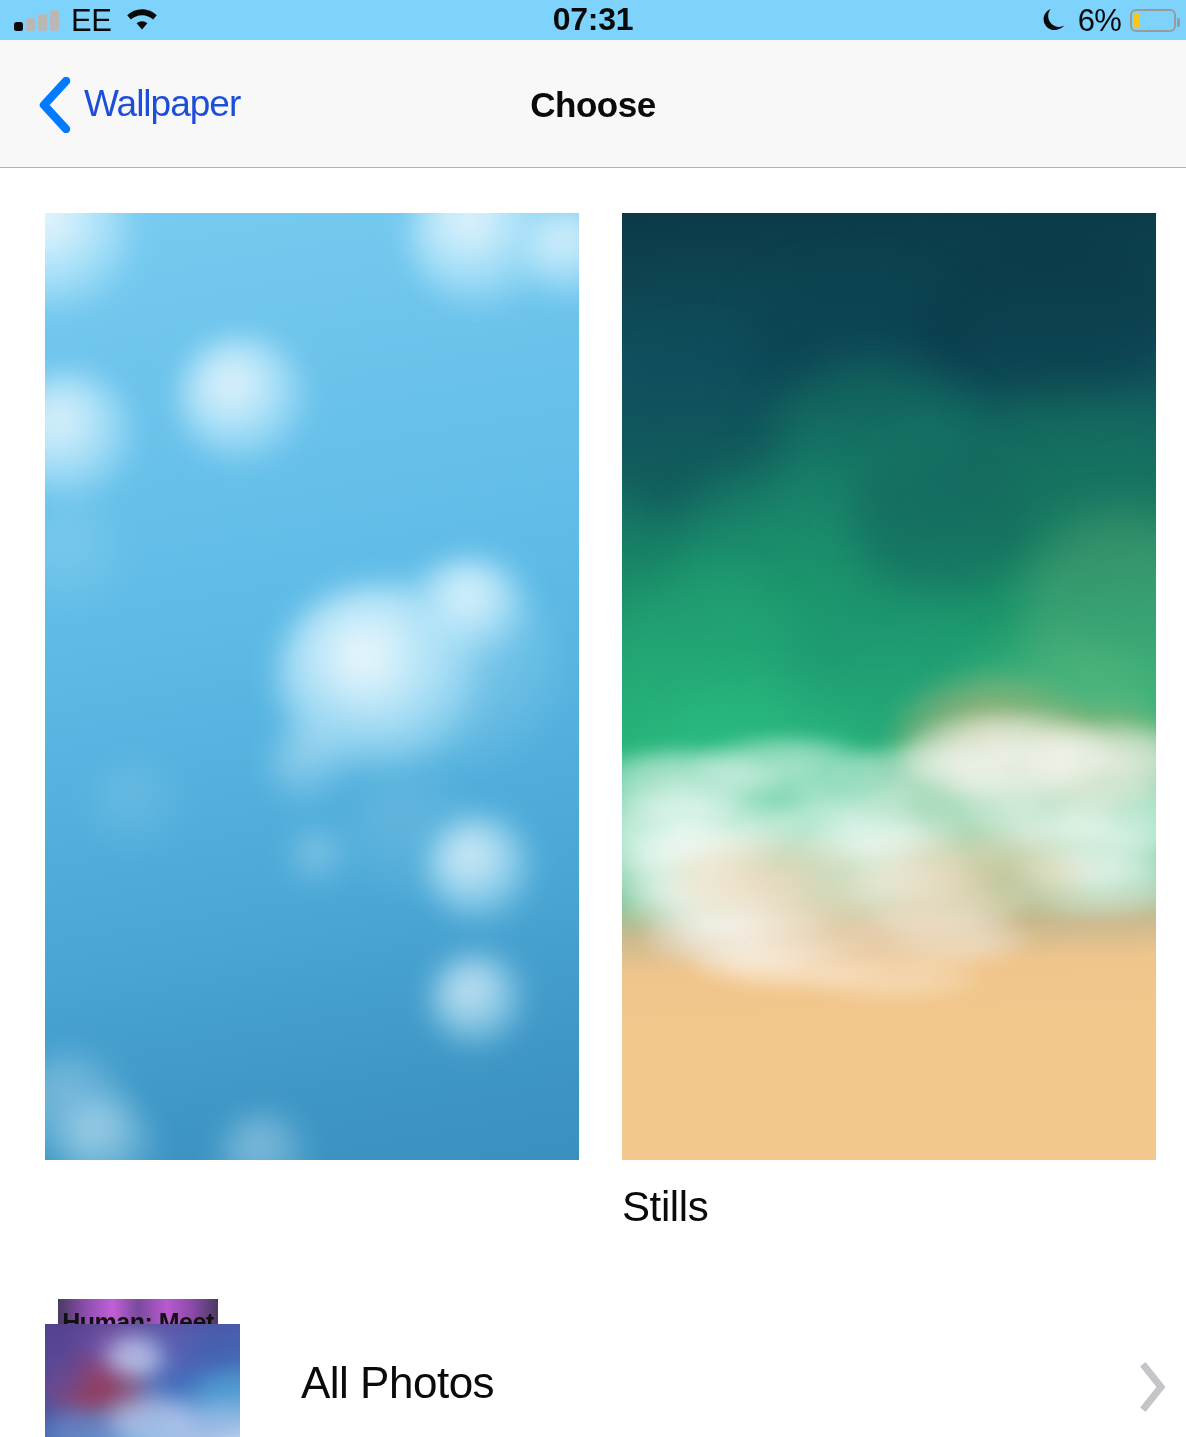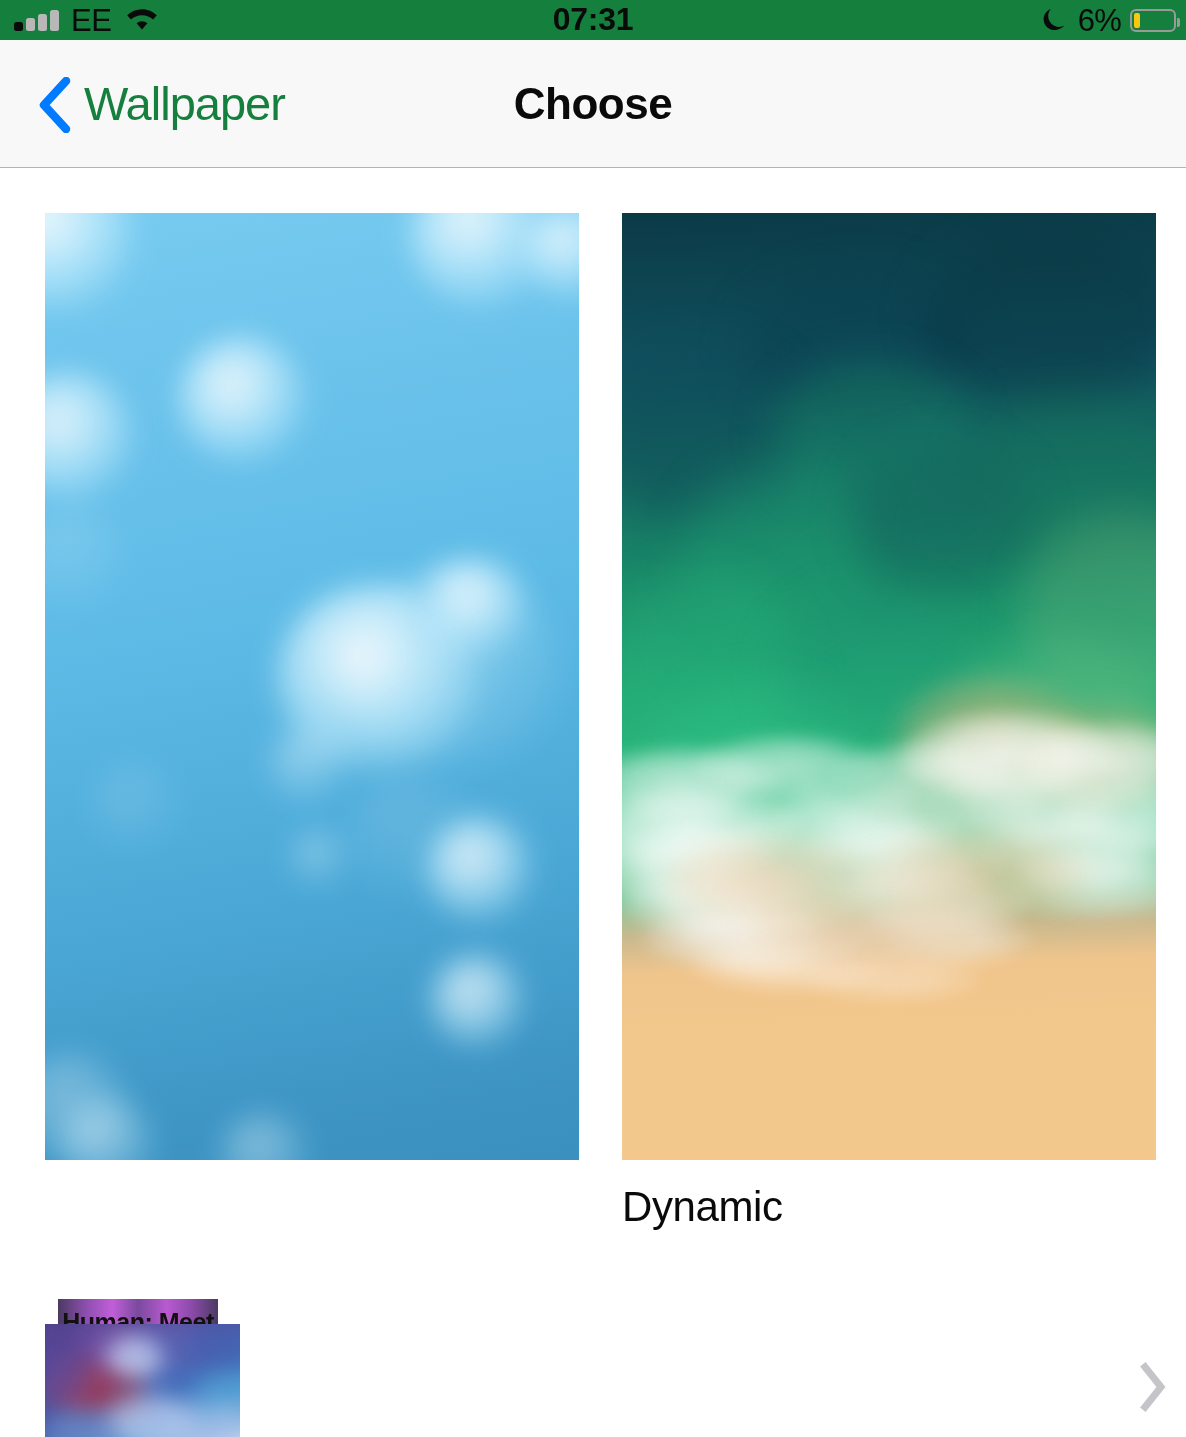--- a/index.html
+++ b/index.html
@@ -12,21 +12,21 @@
     font-family: "Liberation Sans", sans-serif;
     -webkit-font-smoothing: antialiased;
   }
 
   
   #status-bar {
     position: absolute;
     top: 0; left: 0;
     width: 1186px;
     height: 40px;
-    background: #15803d;
+    background: #7dd3fc;
     display: flex;
     align-items: center;
   }
 
   #status-left {
     position: absolute;
     left: 14px;
     top: 0;
     height: 40px;
     display: flex;
@@ -130,33 +130,33 @@
     transform: translateY(-50%);
     display: flex;
     align-items: center;
     gap: 12px;
     cursor: pointer;
   }
 
   #back-chevron-icon { display: block; margin-top: 2px; }
 
   #back-label {
-    font-size: 47px;
-    color: #15803d;
+    font-size: 37px;
+    color: #1d4ed8;
     letter-spacing: -1px;
     line-height: 1;
   }
 
   #nav-title {
     position: absolute;
     left: 0; right: 0;
     top: 50%;
     transform: translateY(-50%);
     text-align: center;
-    font-size: 44px;
+    font-size: 35px;
     font-weight: bold;
     color: #0a0a0a;
     letter-spacing: -0.5px;
     line-height: 1;
   }
 
   
   #content {
     position: absolute;
     top: 169px; left: 0;
@@ -453,21 +453,21 @@
         <div class="foam" style="left:380px; top:636px; width:190px; height:70px; opacity:.56;"></div>
         <div class="foam" style="left:20px;  top:690px; width:230px; height:70px; opacity:.74;"></div>
         <div class="foam" style="left:200px; top:694px; width:210px; height:62px; opacity:.58;"></div>
         <div class="foam" style="left:70px;  top:726px; width:200px; height:52px; opacity:.50;"></div>
         <div class="foam" style="left:180px; top:744px; width:180px; height:44px; opacity:.36;"></div>
 
         <div class="wet-sand" style="left:40px;  top:622px; width:220px; height:90px; opacity:.50;"></div>
         <div class="wet-sand" style="left:240px; top:618px; width:230px; height:96px; opacity:.52;"></div>
         <div class="wet-sand" style="left:120px; top:680px; width:240px; height:86px; opacity:.40;"></div>
       </div>
-      <div class="thumb-label">Dynamic</div>
+      <div class="thumb-label">Stills</div>
     </div>
 
   </div>
 
   <div id="all-photos-row">
 
     <div id="clipped-banner">
       <div id="clipped-banner-text">Human: Meet</div>
     </div>
 
@@ -481,20 +481,21 @@
       <div class="neb" style="left:4px;   top:36px;  width:66px;  height:52px;  background:rgba(182,62,82,.62);"></div>
       <div class="neb" style="left:34px;  top:50px;  width:74px;  height:44px;  background:rgba(162,54,78,.58);"></div>
       <div class="neb" style="left:-14px; top:24px;  width:56px;  height:52px;  background:rgba(86,76,158,.60);"></div>
       <div class="neb" style="left:96px;  top:44px;  width:70px;  height:56px;  background:rgba(74,112,190,.56);"></div>
       <div class="neb" style="left:146px; top:46px;  width:70px;  height:62px;  background:rgba(86,164,214,.60);"></div>
       <div class="neb" style="left:60px;  top:72px;  width:90px;  height:52px;  background:rgba(206,216,244,.66);"></div>
       <div class="neb" style="left:124px; top:80px;  width:84px;  height:48px;  background:rgba(178,200,238,.56);"></div>
       <div class="neb" style="left:0px;   top:86px;  width:76px;  height:44px;  background:rgba(136,150,206,.50);"></div>
     </div>
 
+    <div id="all-photos-label">All Photos</div>
 
     <svg id="all-photos-chevron-icon" width="30" height="50" viewBox="0 0 30 50">
       <path d="M7 5 L23 25 L7 45" stroke="#c4c4c9" stroke-width="7" fill="none" stroke-linecap="square" stroke-linejoin="miter"></path>
     </svg>
 
   </div>
 
 </div>
 
 </body></html>

